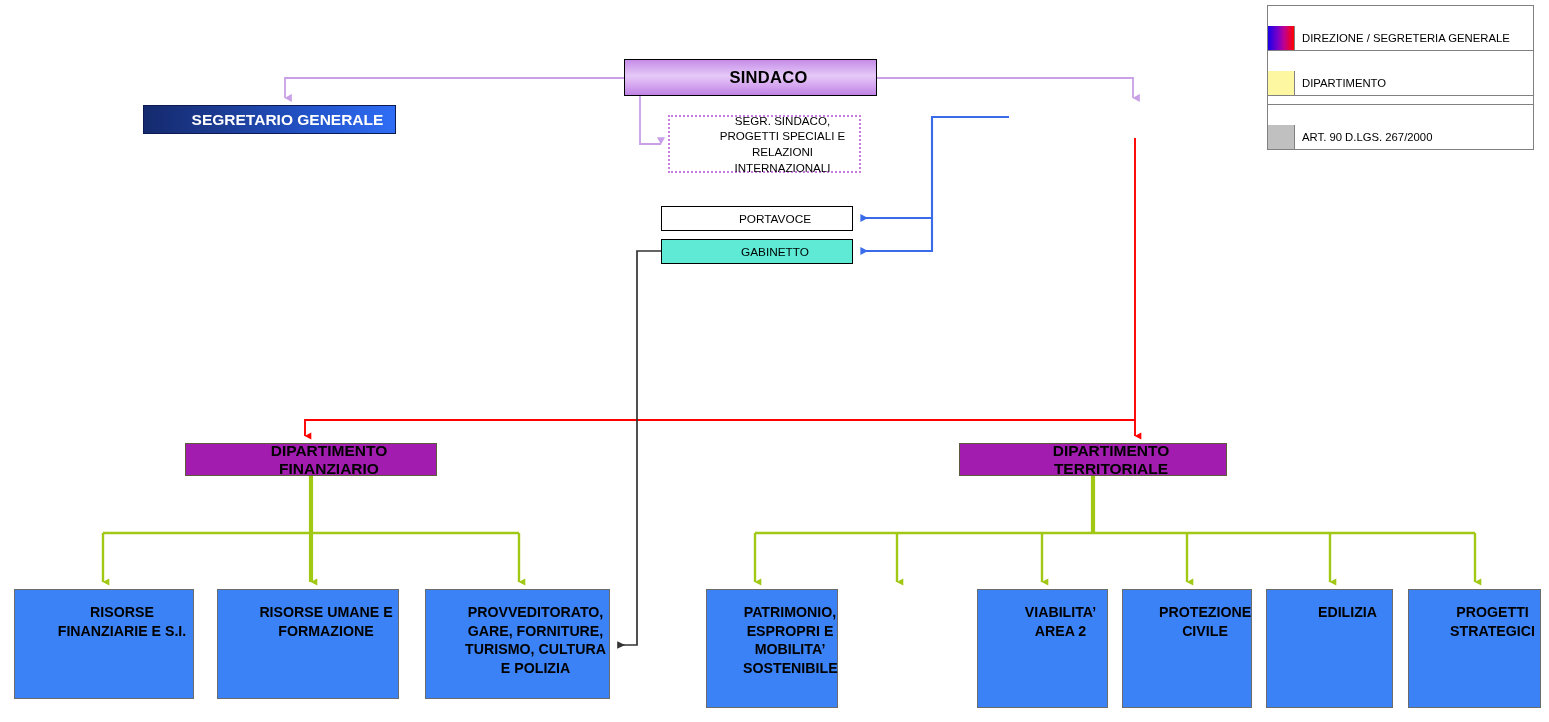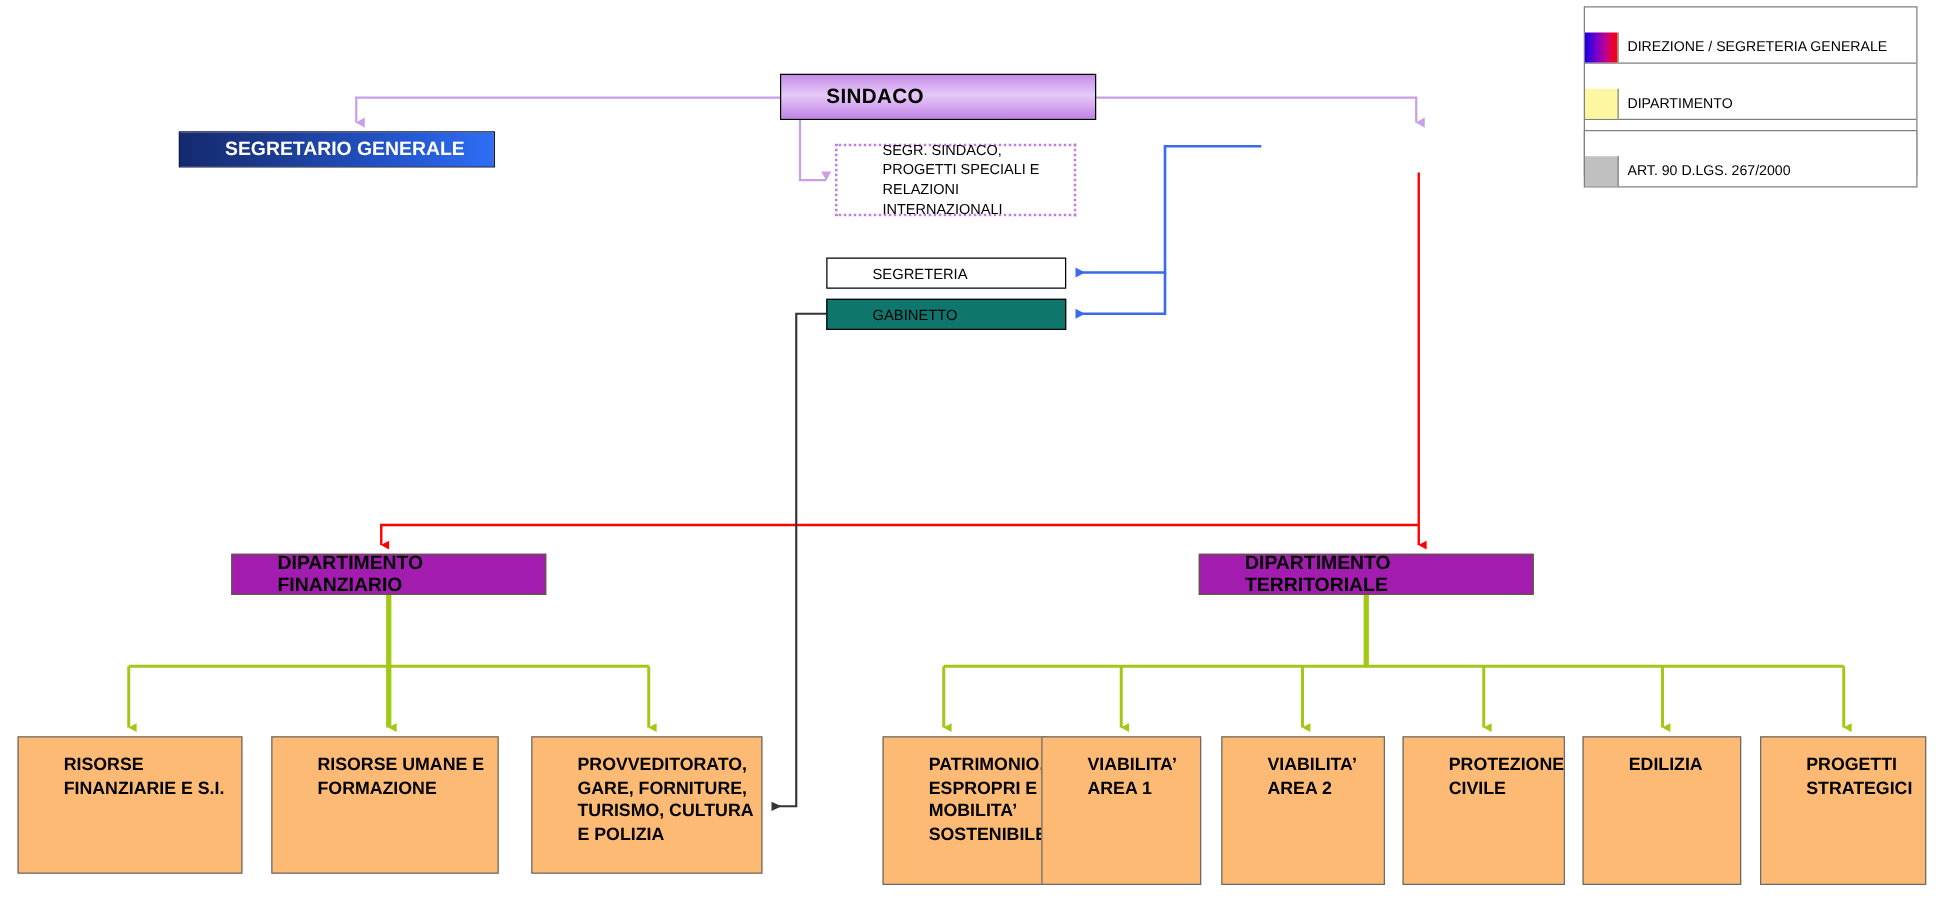--- a/index.html
+++ b/index.html
@@ -21,21 +21,21 @@
     left: 0; top: 0;
     width: 1549px;
     height: 722px;
     pointer-events: none;
   }
   .node {
     position: absolute;
     box-sizing: border-box;
     display: flex;
     justify-content: center;
-    text-align: left;
+    text-align: center;
     z-index: 4;
     padding-left: 36px;
   }
   .node-label {
     display: block;
     width: 100%;
   }
 
   
   .n-sindaco {
@@ -105,21 +105,21 @@
   .n-portavoce .node-label {
     font-size: 11.8px;
     color: #000000;
   }
 
   
   .n-gabinetto {
     left: 661px; top: 239px;
     width: 192px; height: 25px;
     border: 1.4px solid #000000;
-    background: #0f766e;
+    background: #5eead4;
     align-items: center;
   }
   .n-gabinetto .node-label {
     font-size: 11.8px;
     color: #000000;
   }
 
   
   .dip {
     border: 1.6px solid #5c5c3d;
@@ -131,21 +131,21 @@
     font-size: 15.5px;
     font-weight: bold;
     color: #000000;
   }
   .n-dip-fin  { left: 185px;  top: 443px; width: 252px; }
   .n-dip-terr { left: 959px;  top: 443px; width: 268px; }
 
   
   .dir {
     border: 1.7px solid #6b6b6b;
-    background: #fdba74;
+    background: #3b82f6;
     align-items: flex-start;
     padding-top: 13px;
   }
   .dir .node-label {
     font-size: 14.2px;
     font-weight: bold;
     color: #000000;
     line-height: 1.31;
   }
   .n-dir-1 { left: 14px;   top: 589px; width: 180px; height: 110px; }
@@ -268,21 +268,21 @@
   <div class="node n-segretario">
     <span class="node-label">SEGRETARIO GENERALE</span>
   </div>
 
 
   <div class="node n-segr-sindaco">
     <span class="node-label">SEGR. SINDACO, PROGETTI SPECIALI E RELAZIONI INTERNAZIONALI</span>
   </div>
 
   <div class="node n-portavoce">
-    <span class="node-label">SEGRETERIA</span>
+    <span class="node-label">PORTAVOCE</span>
   </div>
 
   <div class="node n-gabinetto">
     <span class="node-label">GABINETTO</span>
   </div>
 
   <div class="node dip n-dip-fin">
     <span class="node-label">DIPARTIMENTO FINANZIARIO</span>
   </div>
 
@@ -294,23 +294,20 @@
     <span class="node-label">RISORSE FINANZIARIE E S.I.</span>
   </div>
   <div class="node dir n-dir-2">
     <span class="node-label">RISORSE UMANE E FORMAZIONE</span>
   </div>
   <div class="node dir n-dir-3">
     <span class="node-label">PROVVEDITORATO, GARE, FORNITURE, TURISMO, CULTURA E POLIZIA</span>
   </div>
   <div class="node dir n-dir-4">
     <span class="node-label">PATRIMONIO, ESPROPRI E MOBILITA’ SOSTENIBILE</span>
-  </div>
-  <div class="node dir n-dir-5">
-    <span class="node-label">VIABILITA’ AREA 1</span>
   </div>
   <div class="node dir n-dir-6">
     <span class="node-label">VIABILITA’ AREA 2</span>
   </div>
   <div class="node dir n-dir-7">
     <span class="node-label">PROTEZIONE CIVILE</span>
   </div>
   <div class="node dir n-dir-8">
     <span class="node-label">EDILIZIA</span>
   </div>

